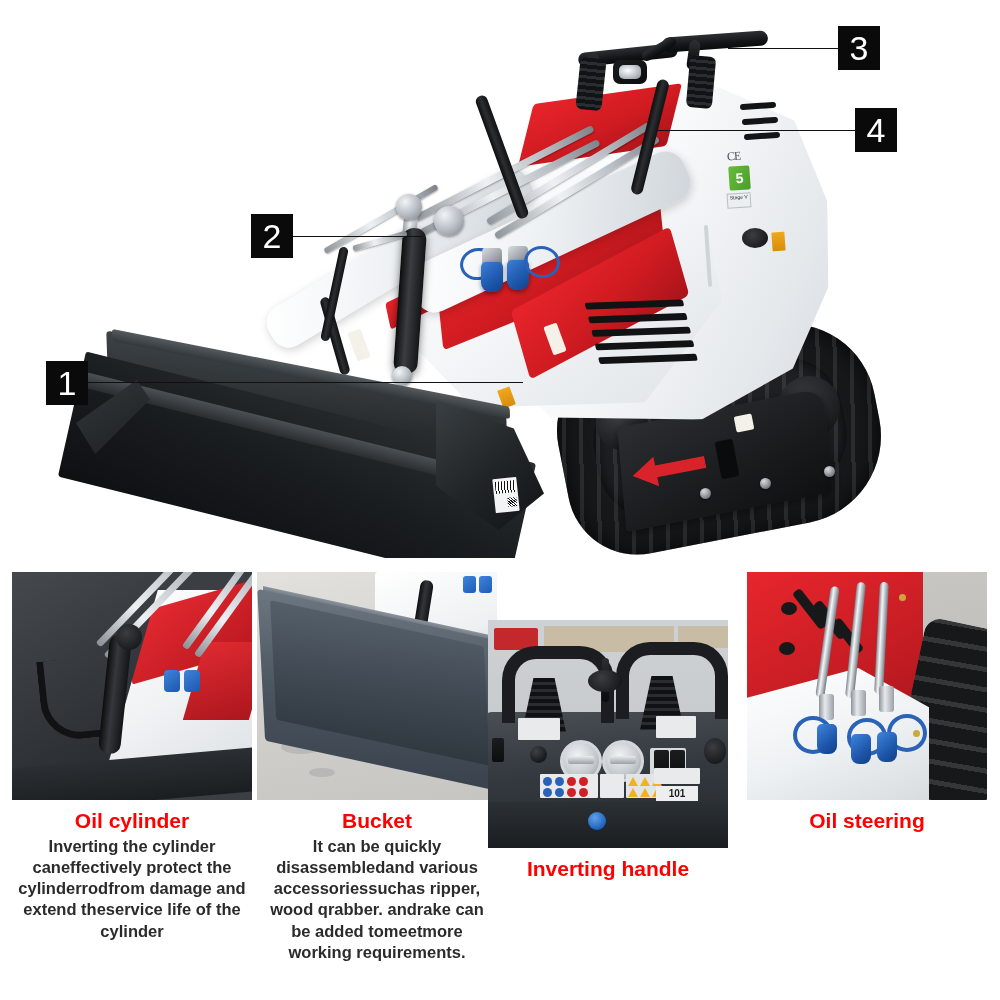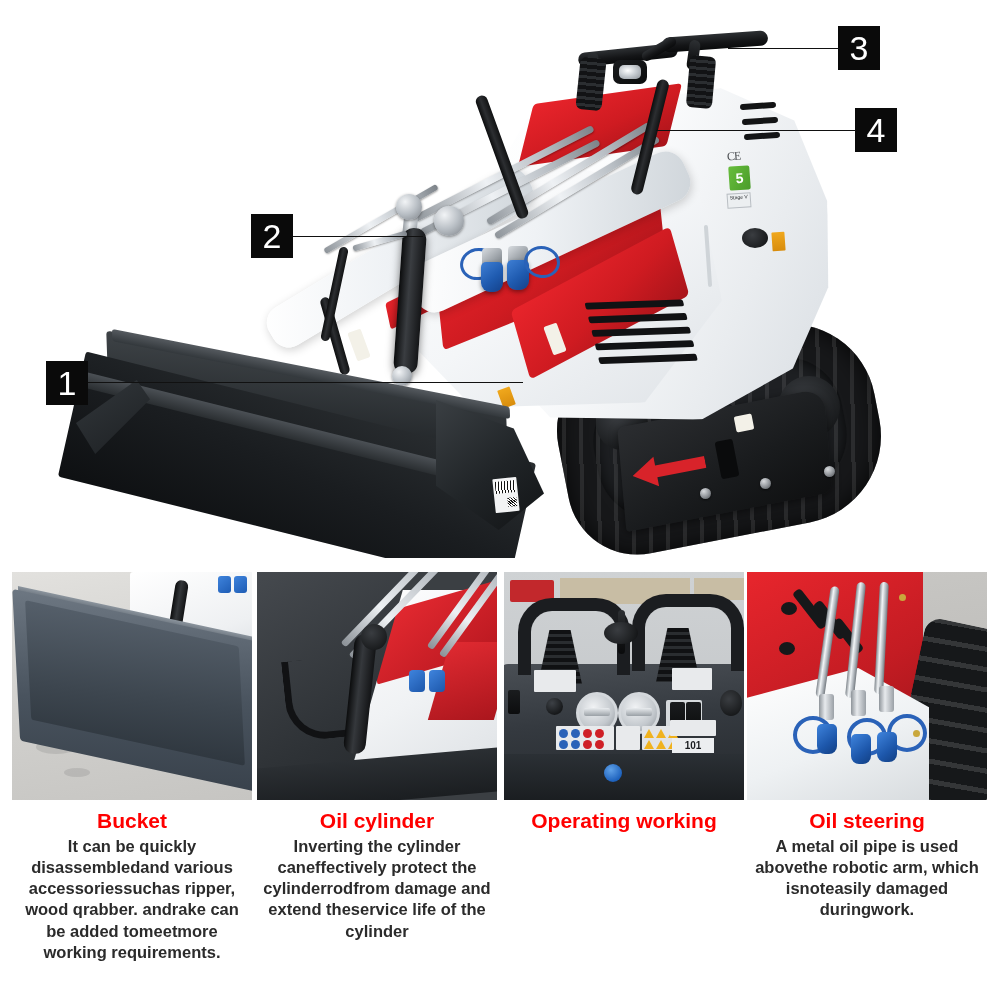--- a/index.html
+++ b/index.html
@@ -417,21 +417,21 @@
     left: 0; top: 558px;
     width: 1000px; height: 442px;
   }
   .card {
     position: absolute;
     top: 14px;
     width: 240px;
   }
   .card:nth-child(1) { left: 12px; }
   .card:nth-child(2) { left: 257px; }
-  .card:nth-child(3) { left: 504px; }
+  .card:nth-child(3) { left: 488px; margin-top: 48px; }
   .card:nth-child(4) { left: 747px; }
 
   .thumb {
     position: relative;
     width: 240px;
     height: 228px;
     overflow: hidden;
     background: #d9dbdd;
   }
   .cap-title {
@@ -837,38 +837,20 @@
   <div class="leader" style="left:293px; top:236px; width:130px;"></div>
 
   <div class="callout-box" style="left:838px; top:26px;">3</div>
   <div class="leader" style="left:728px; top:48px; width:112px;"></div>
 
   <div class="callout-box" style="left:855px; top:108px;">4</div>
   <div class="leader" style="left:656px; top:130px; width:200px;"></div>
 </div>
 
 <div id="strip">
-
-  <div class="card">
-    <div class="thumb">
-      <div class="t1-ground"></div>
-      <div class="t1-speck" style="left:24px; top:168px; width:40px; height:14px;"></div>
-      <div class="t1-speck" style="left:52px; top:196px; width:26px; height:9px;"></div>
-      <div class="t1-speck" style="left:12px; top:120px; width:30px; height:10px;"></div>
-      <div class="t1-body"></div>
-      <div class="t1-blue" style="left:206px;"></div>
-      <div class="t1-blue" style="left:222px;"></div>
-      <div class="t1-cyl"></div>
-      <div class="t1-rim"></div>
-      <div class="t1-bucket-out"></div>
-      <div class="t1-bucket-in"></div>
-    </div>
-    <p class="cap-title">Bucket</p>
-    <p class="cap-body">It can be quickly disassembledand various accessoriessuchas ripper, wood qrabber. andrake can be added tomeetmore working requirements.</p>
-  </div>
 
   <div class="card">
     <div class="thumb">
       <div class="t2-bg"></div>
       <div class="t2-white"></div>
       <div class="t2-red"></div>
       <div class="t2-red2"></div>
       <div class="t2-dark"></div>
       <div class="t2-rodline" style="left:66px; top:22px; width:132px; height:7px; transform:rotate(-46deg);"></div>
       <div class="t2-rodline" style="left:74px; top:34px; width:132px; height:7px; transform:rotate(-46deg);"></div>
@@ -876,20 +858,38 @@
       <div class="t2-rodline" style="left:162px; top:36px; width:110px; height:7px; transform:rotate(-54deg);"></div>
       <div class="t2-hose"></div>
       <div class="t2-cyl"></div>
       <div class="roller" style="left:104px; top:52px; width:26px; height:26px;"></div>
       <div class="t2-blue" style="left:152px; top:98px;"></div>
       <div class="t2-blue" style="left:172px; top:98px;"></div>
       <div class="t2-floor"></div>
     </div>
     <p class="cap-title">Oil cylinder</p>
     <p class="cap-body">Inverting the cylinder caneffectively protect the cylinderrodfrom damage and extend theservice life of the cylinder</p>
+  </div>
+
+  <div class="card">
+    <div class="thumb">
+      <div class="t1-ground"></div>
+      <div class="t1-speck" style="left:24px; top:168px; width:40px; height:14px;"></div>
+      <div class="t1-speck" style="left:52px; top:196px; width:26px; height:9px;"></div>
+      <div class="t1-speck" style="left:12px; top:120px; width:30px; height:10px;"></div>
+      <div class="t1-body"></div>
+      <div class="t1-blue" style="left:206px;"></div>
+      <div class="t1-blue" style="left:222px;"></div>
+      <div class="t1-cyl"></div>
+      <div class="t1-rim"></div>
+      <div class="t1-bucket-out"></div>
+      <div class="t1-bucket-in"></div>
+    </div>
+    <p class="cap-title">Bucket</p>
+    <p class="cap-body">It can be quickly disassembledand various accessoriessuchas ripper, wood qrabber. andrake can be added tomeetmore working requirements.</p>
   </div>
 
   <div class="card">
     <div class="thumb">
       <div class="t3-sky"></div>
       <div class="t3-yardbox" style="left:56px; width:130px; height:26px;"></div>
       <div class="t3-yardbox" style="left:190px; width:56px; height:22px;"></div>
       <div class="t3-redthing"></div>
       <div class="t3-console"></div>
       <div class="t3-deck"></div>
@@ -923,21 +923,21 @@
       <div class="t3-warn" style="left:164px; top:157px;"></div>
       <div class="t3-warn" style="left:140px; top:168px;"></div>
       <div class="t3-warn" style="left:152px; top:168px;"></div>
       <div class="t3-warn" style="left:164px; top:168px;"></div>
       <div class="t3-decal" style="left:166px; top:148px; width:46px; height:16px;"></div>
       <div class="t3-101">101</div>
       <div class="t3-blue-badge"></div>
       <div class="t3-switch" style="left:4px; top:118px; width:12px; height:24px;"></div>
       <div class="roller" style="left:216px; top:118px; width:22px; height:26px;"></div>
     </div>
-    <p class="cap-title">Operating working</p>
+    <p class="cap-title">Inverting handle</p>
   </div>
 
   <div class="card">
     <div class="thumb">
       <div class="t4-ground"></div>
       <div class="t4-red"></div>
       <div class="t4-hole" style="left:34px; top:30px; width:16px; height:13px;"></div>
       <div class="t4-hole" style="left:32px; top:70px; width:16px; height:13px;"></div>
       <div class="t4-slot" style="left:58px; top:14px; width:10px; height:46px;"></div>
       <div class="t4-slot" style="left:78px; top:26px; width:10px; height:44px;"></div>
@@ -953,16 +953,15 @@
       <div class="t4-ring" style="left:46px; top:144px;"></div>
       <div class="t4-coupler" style="left:70px; top:152px;"></div>
       <div class="t4-ring" style="left:100px; top:146px;"></div>
       <div class="t4-coupler" style="left:104px; top:162px;"></div>
       <div class="t4-ring" style="left:140px; top:142px;"></div>
       <div class="t4-coupler" style="left:130px; top:160px;"></div>
       <div class="t4-hole" style="left:152px; top:22px; width:7px; height:7px; background:#c9a83c;"></div>
       <div class="t4-hole" style="left:166px; top:158px; width:7px; height:7px; background:#c9a83c;"></div>
     </div>
     <p class="cap-title">Oil steering</p>
-    <p class="cap-body">A metal oil pipe is used abovethe robotic arm, which isnoteasily damaged duringwork.</p>
   </div>
 
 </div>
 
 </body></html>

